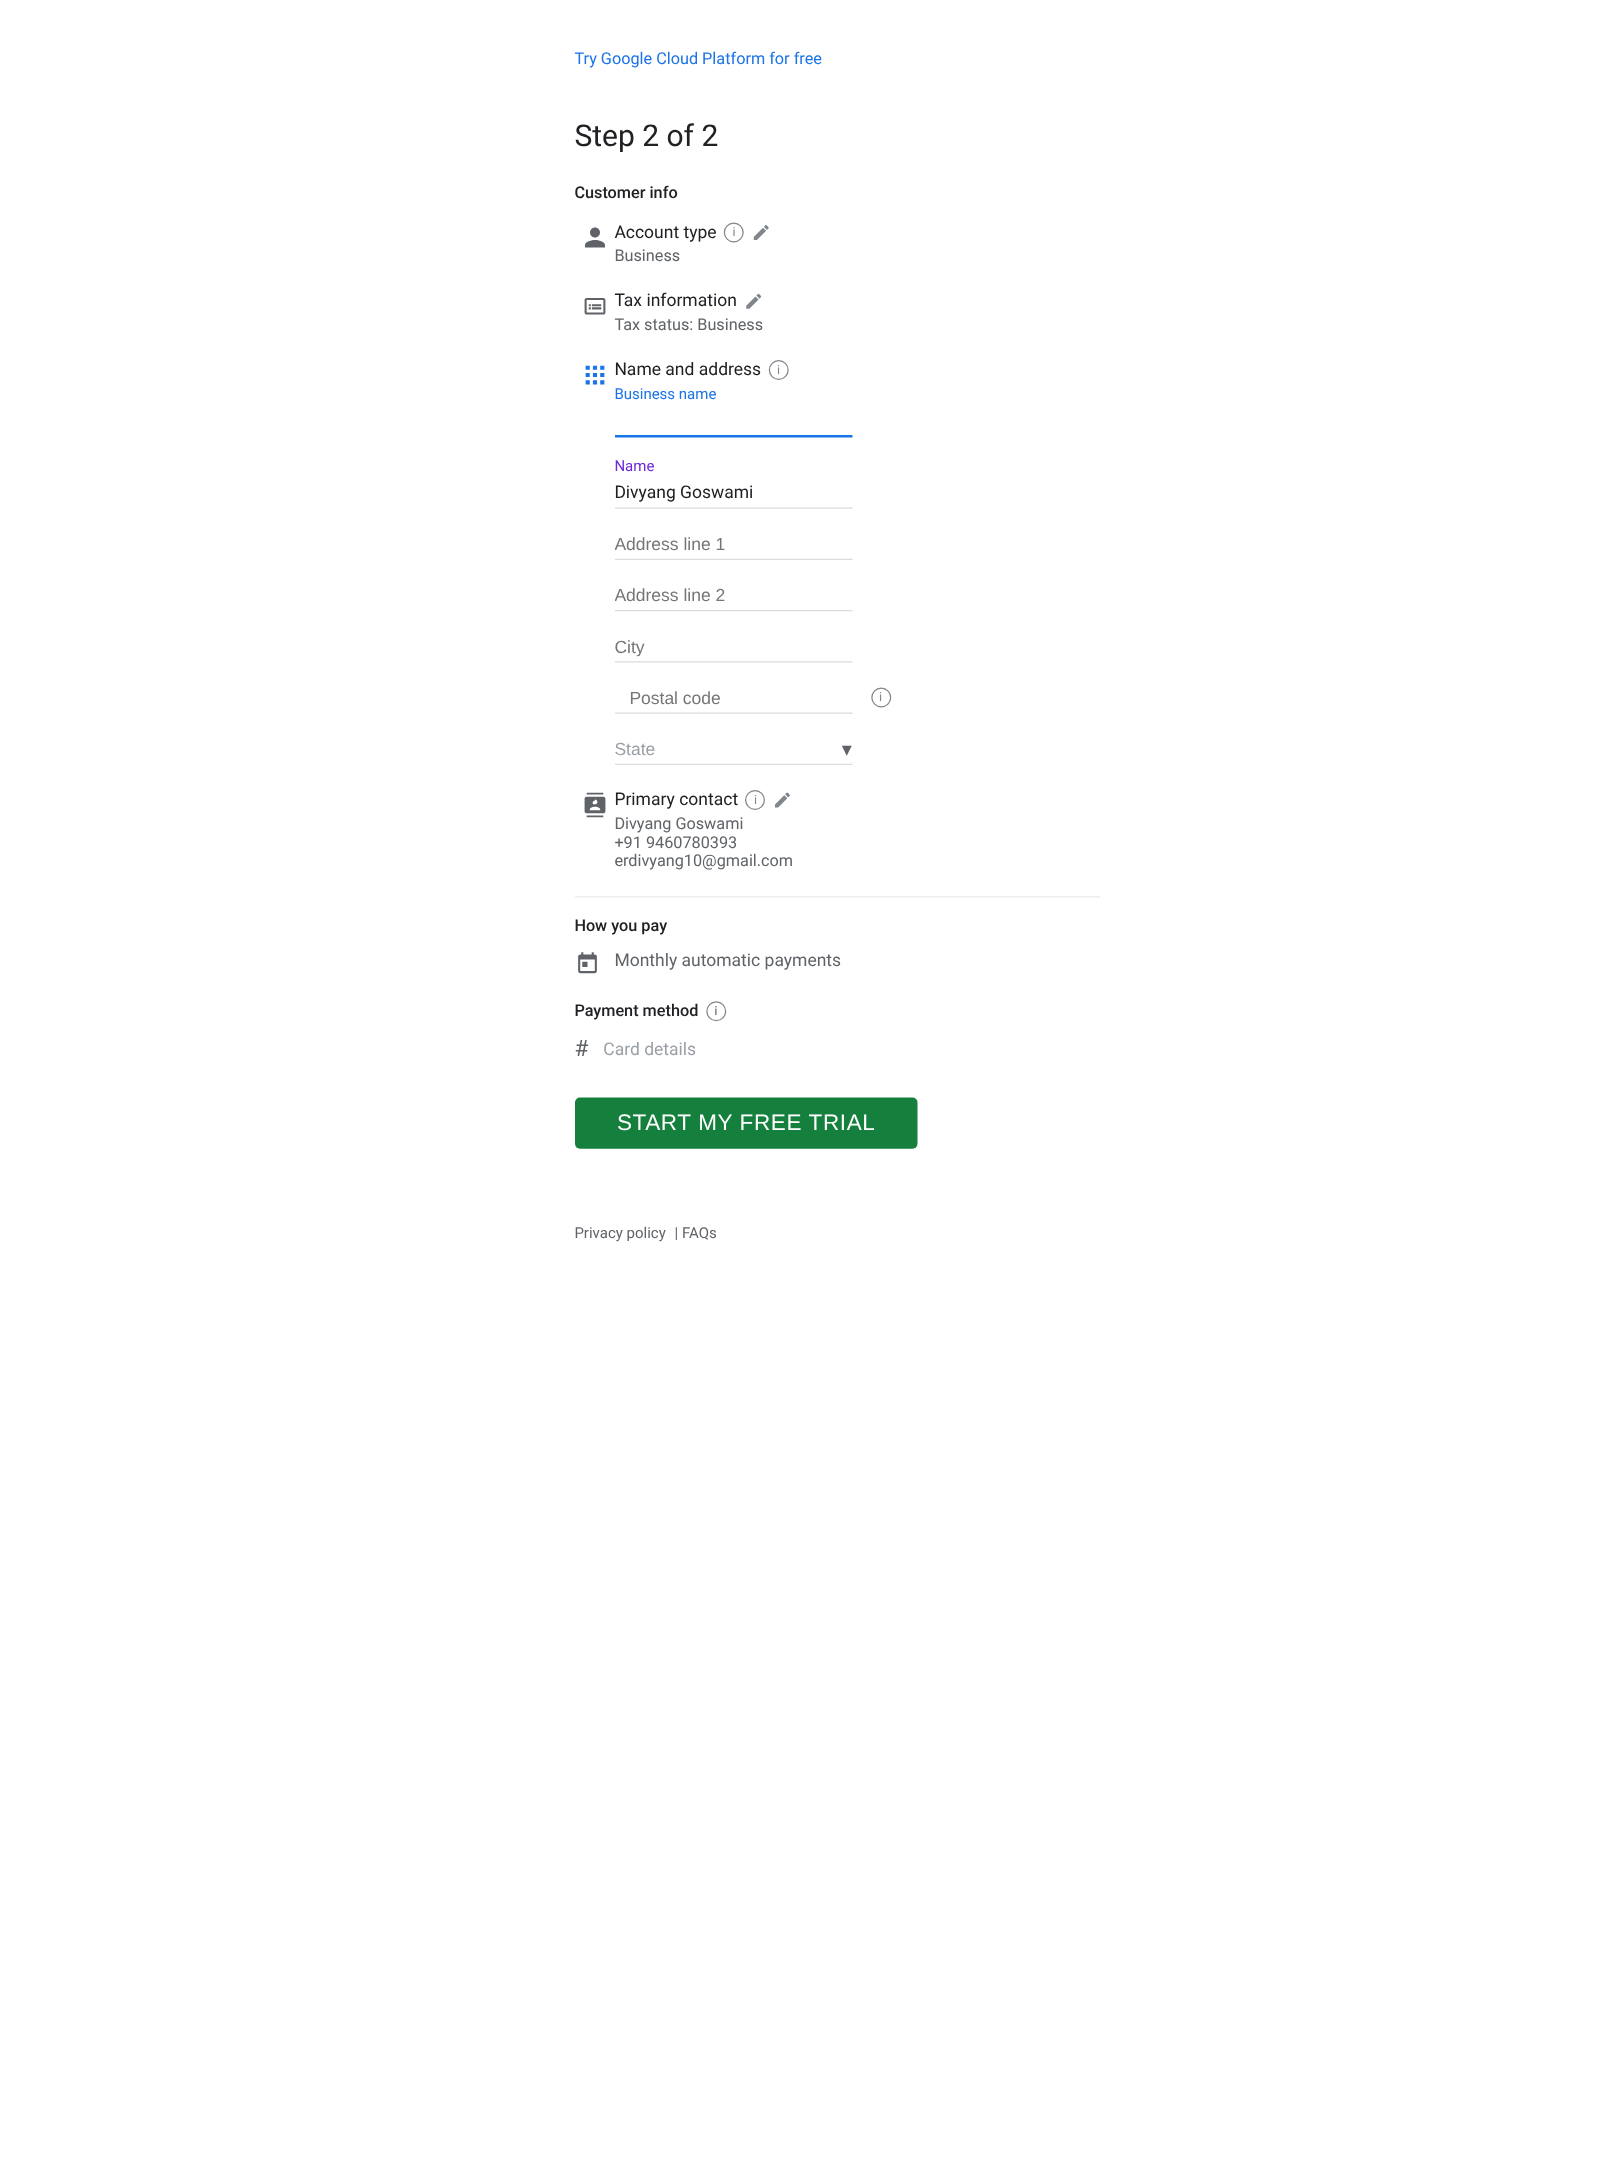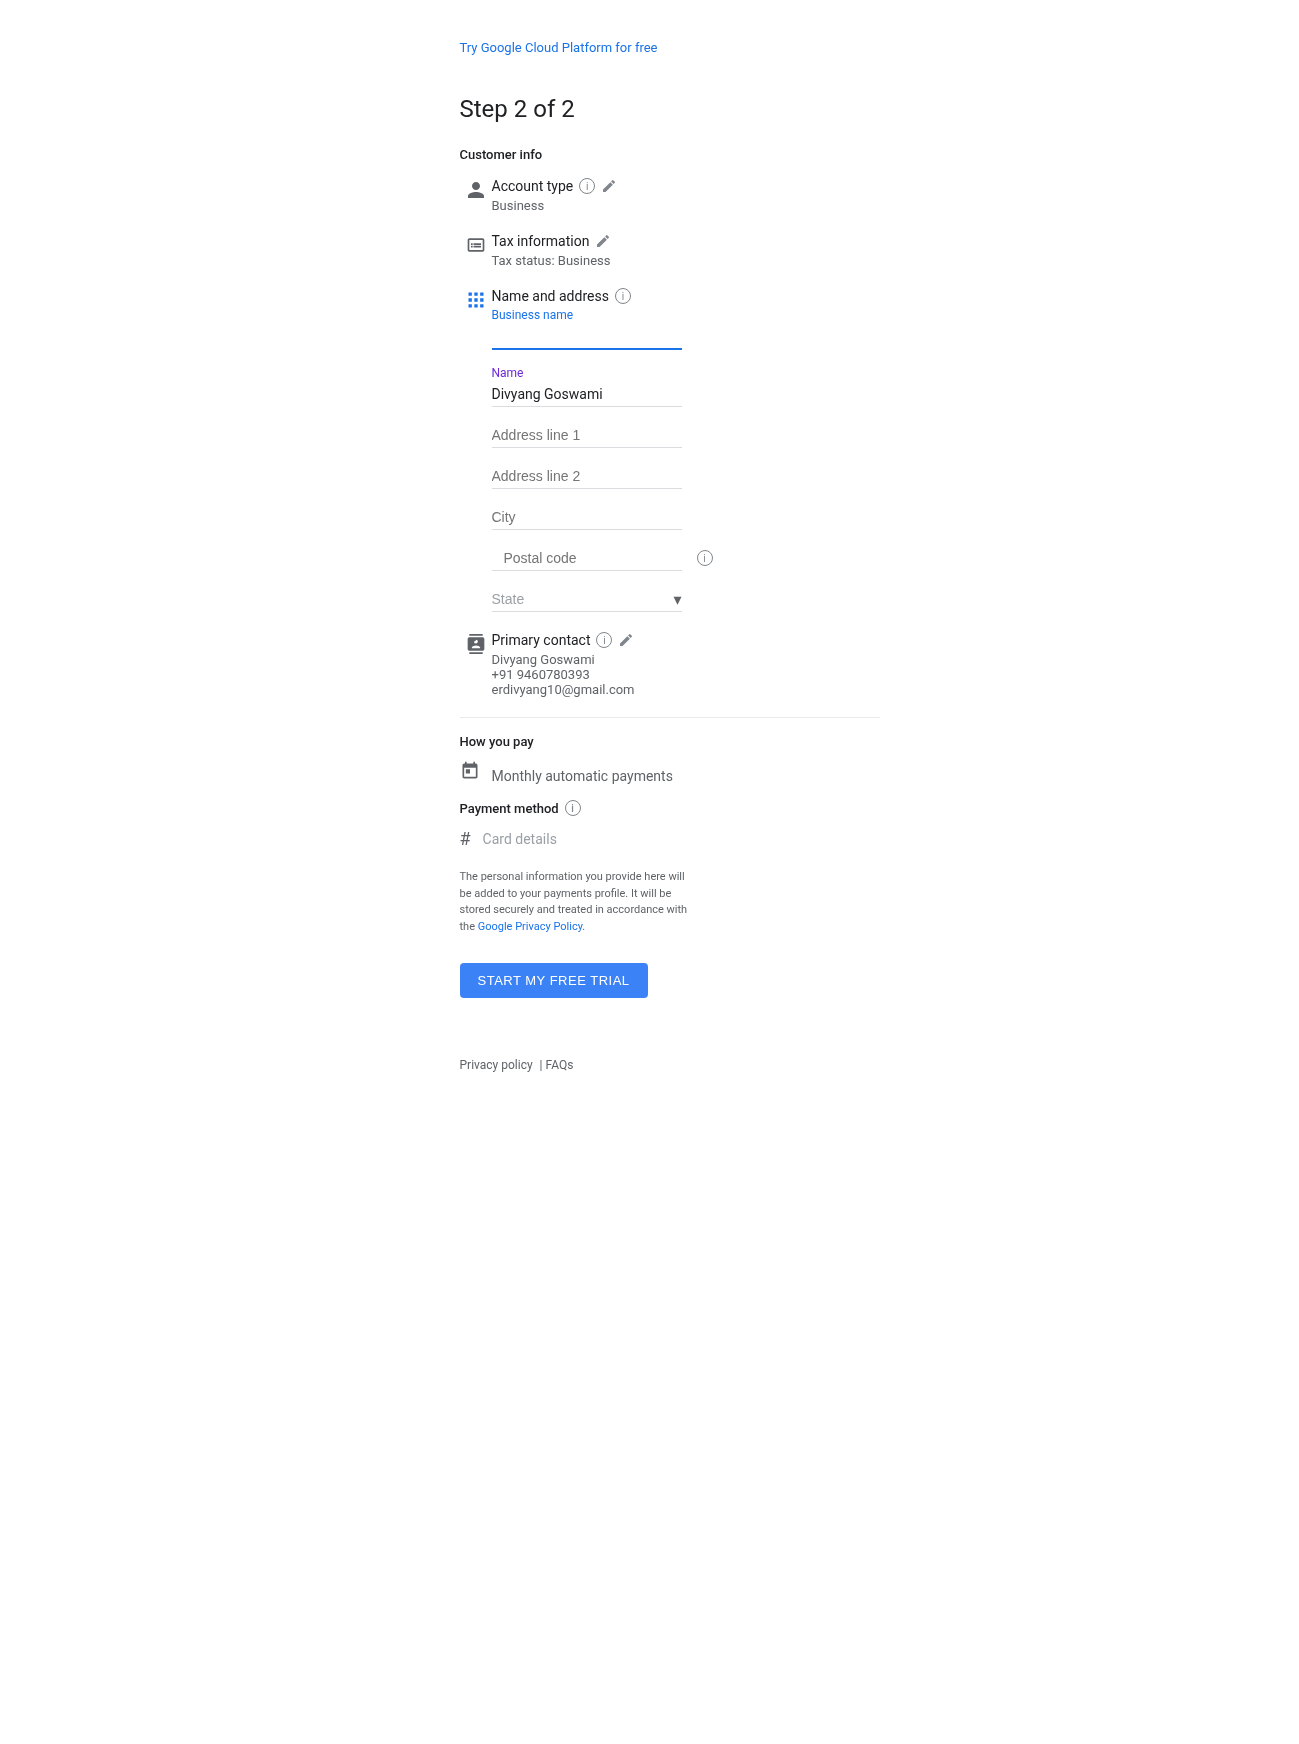--- a/index.html
+++ b/index.html
@@ -180,21 +180,21 @@
       margin: 16px 0;
     }
     .how-pay-title {
       font-size: 13px;
       font-weight: 500;
       color: #202124;
       margin-bottom: 12px;
     }
     .payment-row {
       display: flex;
-      align-items: flex-end;
+      align-items: flex-start;
       gap: 12px;
       margin-bottom: 8px;
     }
     .payment-icon {
       color: #5f6368;
     }
     .payment-title {
       font-size: 14px;
       color: #5f6368;
     }
@@ -235,25 +235,25 @@
       color: #5f6368;
       margin-top: 20px;
       line-height: 1.5;
       max-width: 230px;
     }
     .privacy-note a {
       color: #1a73e8;
       text-decoration: none;
     }
     .start-trial-btn {
-      background: #3b82f6;
+      background: #15803d;
       color: #fff;
       border: none;
-      padding: 10px 18px;
-      font-size: 13px;
+      padding: 10px 34px;
+      font-size: 18px;
       font-weight: 500;
       letter-spacing: 0.5px;
       border-radius: 4px;
       cursor: pointer;
       margin-top: 28px;
       display: inline-block;
     }
     .footer-links {
       margin-top: 60px;
       font-size: 12px;
@@ -417,23 +417,20 @@
       <span>Payment method</span>
       <span class="circle-i">i</span>
     </div>
     <div class="card-row">
       <span class="hash-icon">#</span>
       <span class="card-details-text">Card details</span>
     </div>
   </div>
 
   
-  <div class="privacy-note">
-    <span>The personal information you provide here will be added to your payments profile. It will be stored securely and treated in accordance with the </span><a href="#">Google Privacy Policy</a><span>.</span>
-  </div>
 
   
   <button class="start-trial-btn">START MY FREE TRIAL</button>
 
   
   <div class="footer-links">
     <a href="#">Privacy policy</a>
     <span>|</span>
     <a href="#">FAQs</a>
   </div>

